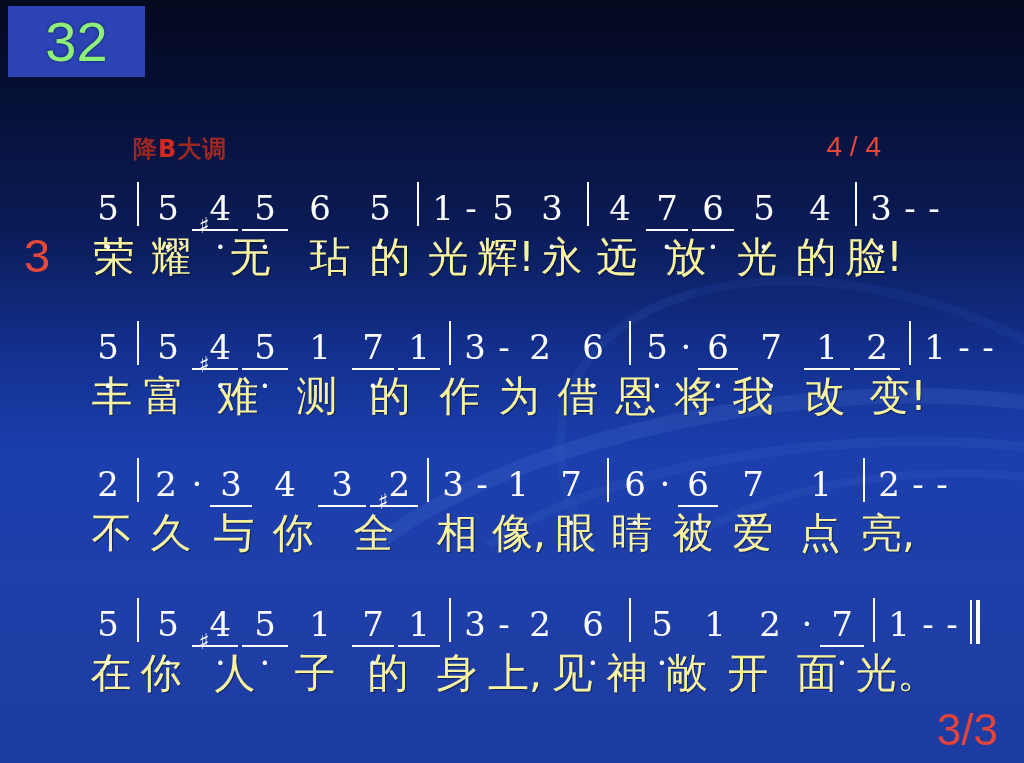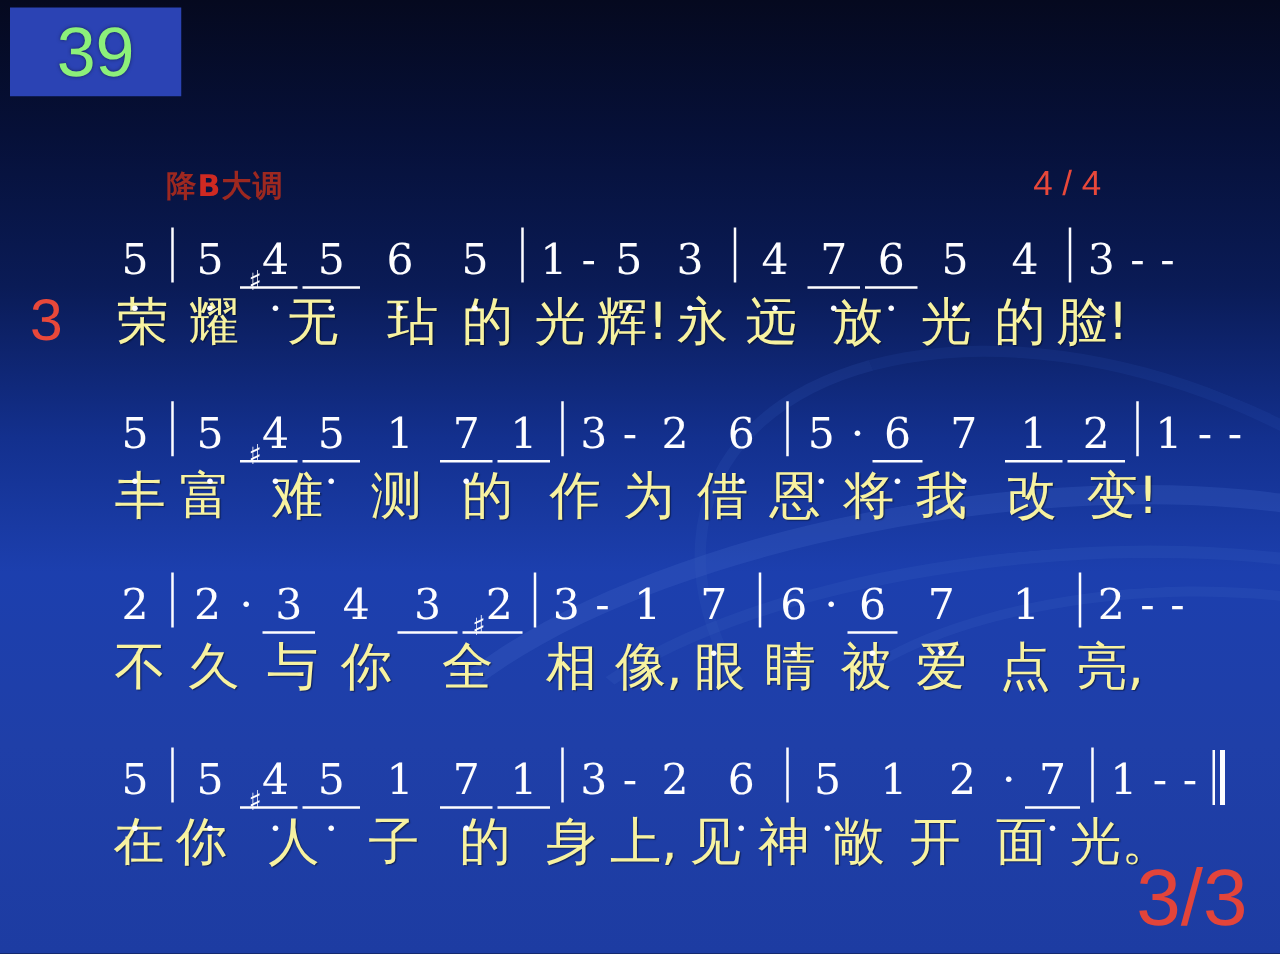--- a/index.html
+++ b/index.html
@@ -115,21 +115,21 @@
     left: 24px; top: 228px;
     color: #e8483a;
     font-size: 47px;
     font-family: "Liberation Sans", sans-serif;
   }
 
   .page-frac {
     position: absolute;
     right: 26px; bottom: 8px;
     color: #e2443a;
-    font-size: 64px;
+    font-size: 44px;
     font-family: "Liberation Sans", sans-serif;
   }
 
   
   .system {
     position: absolute;
     left: 86px;
     right: 70px;
   }
   .sys1 { top: 176px; }
@@ -217,21 +217,21 @@
 <body>
 
 <div class="slide">
 
   <div class="swoosh swoosh-a"></div>
   <div class="swoosh swoosh-b"></div>
   <div class="swoosh swoosh-c"></div>
   <div class="swoosh swoosh-d"></div>
 
   <div class="badge">
-    <span class="badge-num">39</span>
+    <span class="badge-num">32</span>
   </div>
 
 
   <div class="keysig"><span>降</span><span class="b-letter">B</span><span>大调</span></div>
 
   <div class="meter">4 / 4</div>
 
   <div class="verse-num">3</div>
 
   <div class="system sys1">

